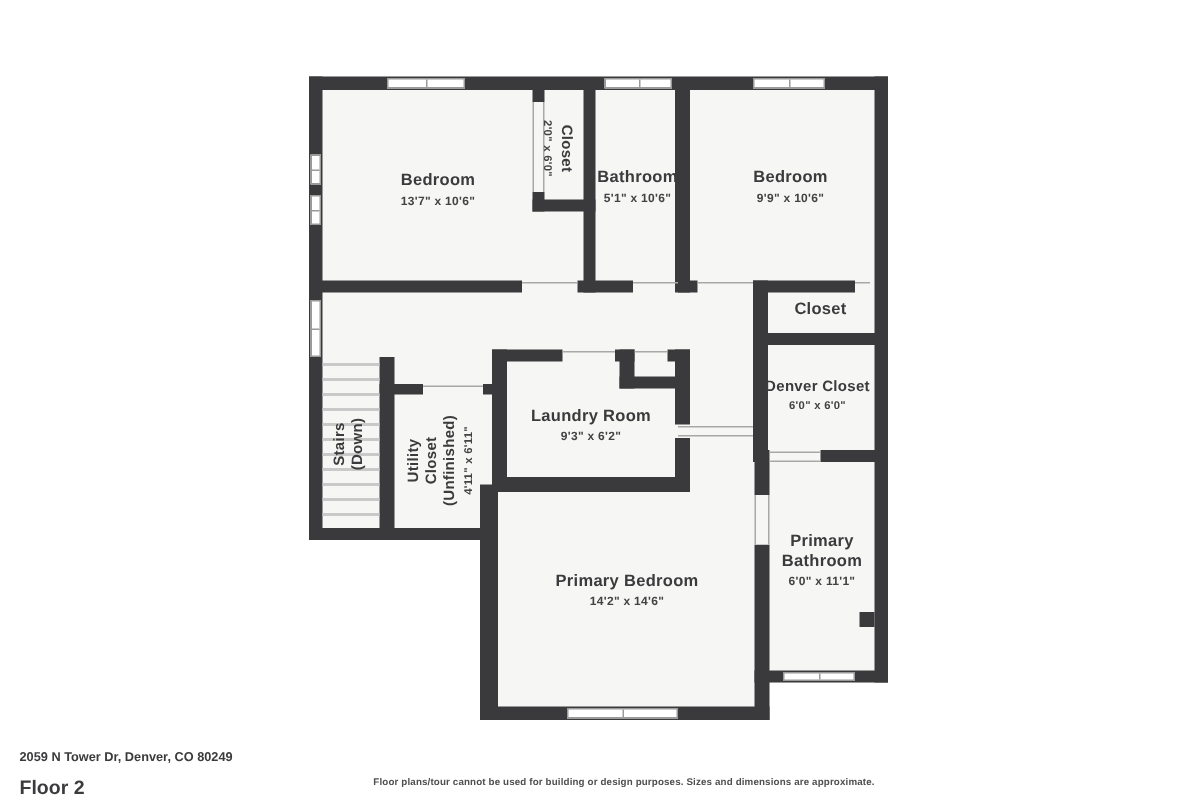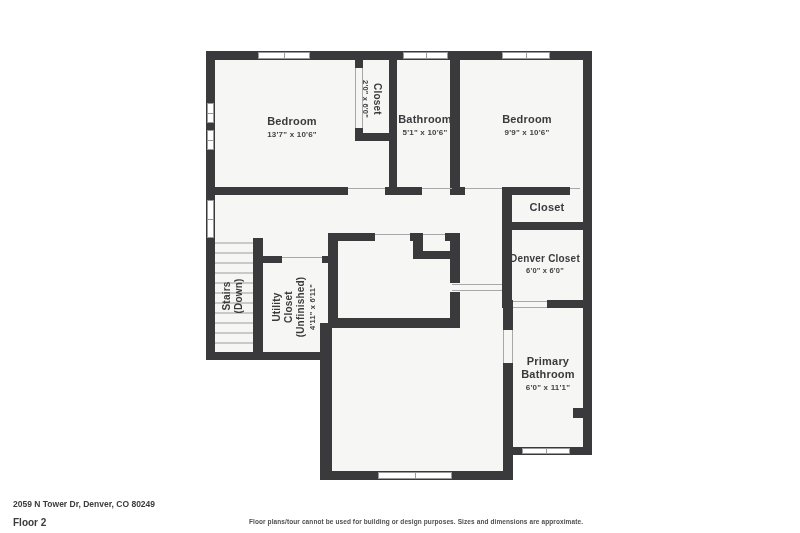--- a/index.html
+++ b/index.html
@@ -13,21 +13,21 @@
   .open-v{position:absolute;background:var(--floor,#f6f6f4);border-left:1px solid #a8a8a8;border-right:1px solid #a8a8a8;box-sizing:border-box;}
   .tread{position:absolute;background:#c9c9c9;}
   .room-label{position:absolute;transform:translate(-50%,-50%);text-align:center;color:#3b3b3d;white-space:nowrap;}
   .room-label.rot90{transform:translate(-50%,-50%) rotate(90deg);}
   .room-label.rot270{transform:translate(-50%,-50%) rotate(-90deg);}
   .room-name{font-size:11px;font-weight:700;line-height:13px;letter-spacing:.2px;}
   .room-dims{font-size:8px;font-weight:700;line-height:10px;margin-top:2px;letter-spacing:.2px;color:#434345;}
   .small .room-name{font-size:10px;line-height:12px;}
   .small .room-dims{font-size:7.5px;margin-top:1px;}
   .footer-addr{position:absolute;left:13px;top:499px;font-size:8.5px;font-weight:700;color:#3b3b3d;}
-  .footer-floor{position:absolute;left:13px;top:517px;font-size:10px;font-weight:700;color:#3b3b3d;}
+  .footer-floor{position:absolute;left:13px;top:517px;font-size:13px;font-weight:700;color:#3b3b3d;}
   .footer-disc{position:absolute;left:0;top:518px;width:100%;text-align:center;font-size:6.5px;font-weight:700;color:#4f4f4f;letter-spacing:.1px;}
 </style>
 </head>
 <body>
 
 <div class="canvas" style="--wall: #3a3a3c; --floor: #f6f6f4;">
   <div id="geom">
       <div class="floor" style="left: 206px; top: 51px; width: 386px; height: 277px;"></div>
       <div class="floor" style="left: 206px; top: 328px; width: 126px; height: 32px;"></div>
       <div class="floor" style="left: 320px; top: 328px; width: 193px; height: 152px;"></div>
@@ -140,33 +140,41 @@
 
   <div class="room-label" style="left:547px;top:207px;">
     <div class="room-name">Closet</div>
   </div>
 
   <div class="room-label small" style="left:545px;top:264px;">
     <div class="room-name">Denver Closet</div>
     <div class="room-dims">6'0" x 6'0"</div>
   </div>
 
+  <div class="room-label" style="left:394px;top:284px;">
+    <div class="room-name">Laundry Room</div>
+    <div class="room-dims">9'3" x 6'2"</div>
+  </div>
 
   <div class="room-label rot270 small" style="left:294px;top:307px;">
     <div class="room-name">Utility</div>
     <div class="room-name">Closet</div>
     <div class="room-name">(Unfinished)</div>
     <div class="room-dims">4'11" x 6'11"</div>
   </div>
 
   <div class="room-label rot270 small" style="left:233px;top:296px;">
     <div class="room-name">Stairs</div>
     <div class="room-name">(Down)</div>
   </div>
 
+  <div class="room-label" style="left:418px;top:394px;">
+    <div class="room-name">Primary Bedroom</div>
+    <div class="room-dims">14'2" x 14'6"</div>
+  </div>
 
   <div class="room-label" style="left:548px;top:374px;">
     <div class="room-name">Primary</div>
     <div class="room-name">Bathroom</div>
     <div class="room-dims">6'0" x 11'1"</div>
   </div>
 
   <div class="footer-addr">2059 N Tower Dr, Denver, CO 80249</div>
   <div class="footer-floor">Floor 2</div>
   <div class="footer-disc">Floor plans/tour cannot be used for building or design purposes. Sizes and dimensions are approximate.</div>

